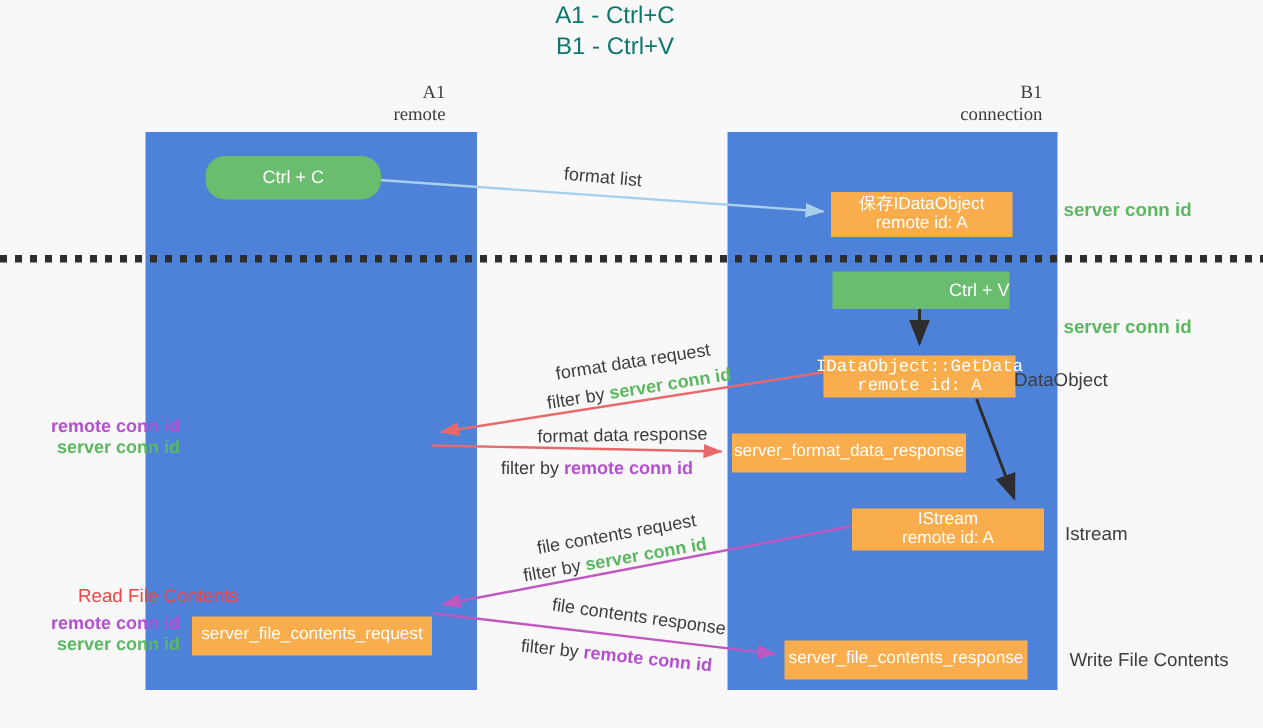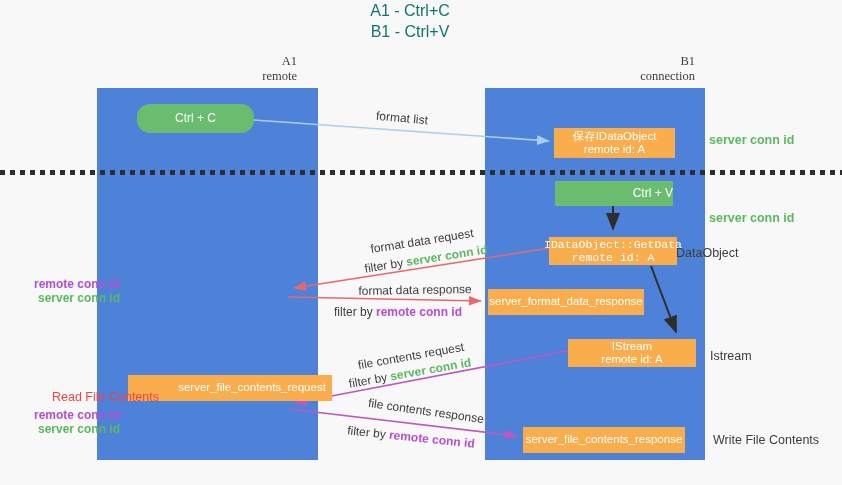--- a/index.html
+++ b/index.html
@@ -115,21 +115,21 @@
 
   <div class="node orange" style="left:488px; top:289px; width:156px; height:26px;">
     <div>server_format_data_response</div>
   </div>
 
   <div class="node orange" style="left:568px; top:339px; width:128px; height:28px;">
     <div>IStream</div>
     <div>remote id: A</div>
   </div>
 
-  <div class="node orange" style="left:128px; top:375px; width:160px; height:26px;padding-left:44px;">
+  <div class="node orange" style="left:128px; top:411px; width:160px; height:26px;">
     <div>server_file_contents_request</div>
   </div>
 
   <div class="node orange" style="left:523px; top:427px; width:162px; height:26px;">
     <div>server_file_contents_response</div>
   </div>
 
   <div class="edge-label" style="left:402px; top:118px; transform:translate(-50%,-50%) rotate(5deg);">format list</div>
 
   <div class="edge-label" style="left:422px; top:241px; transform:translate(-50%,-50%) rotate(-9deg);">format data request</div>

